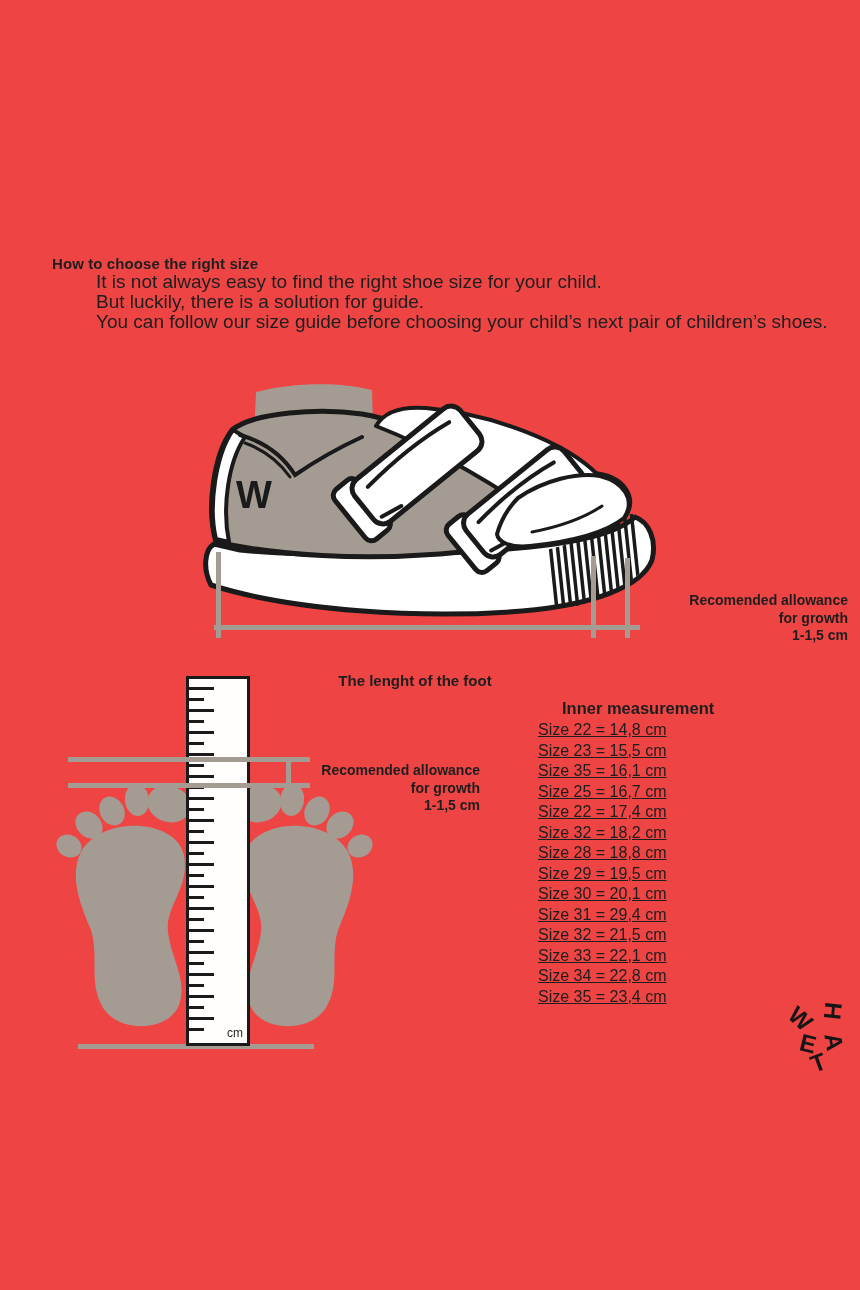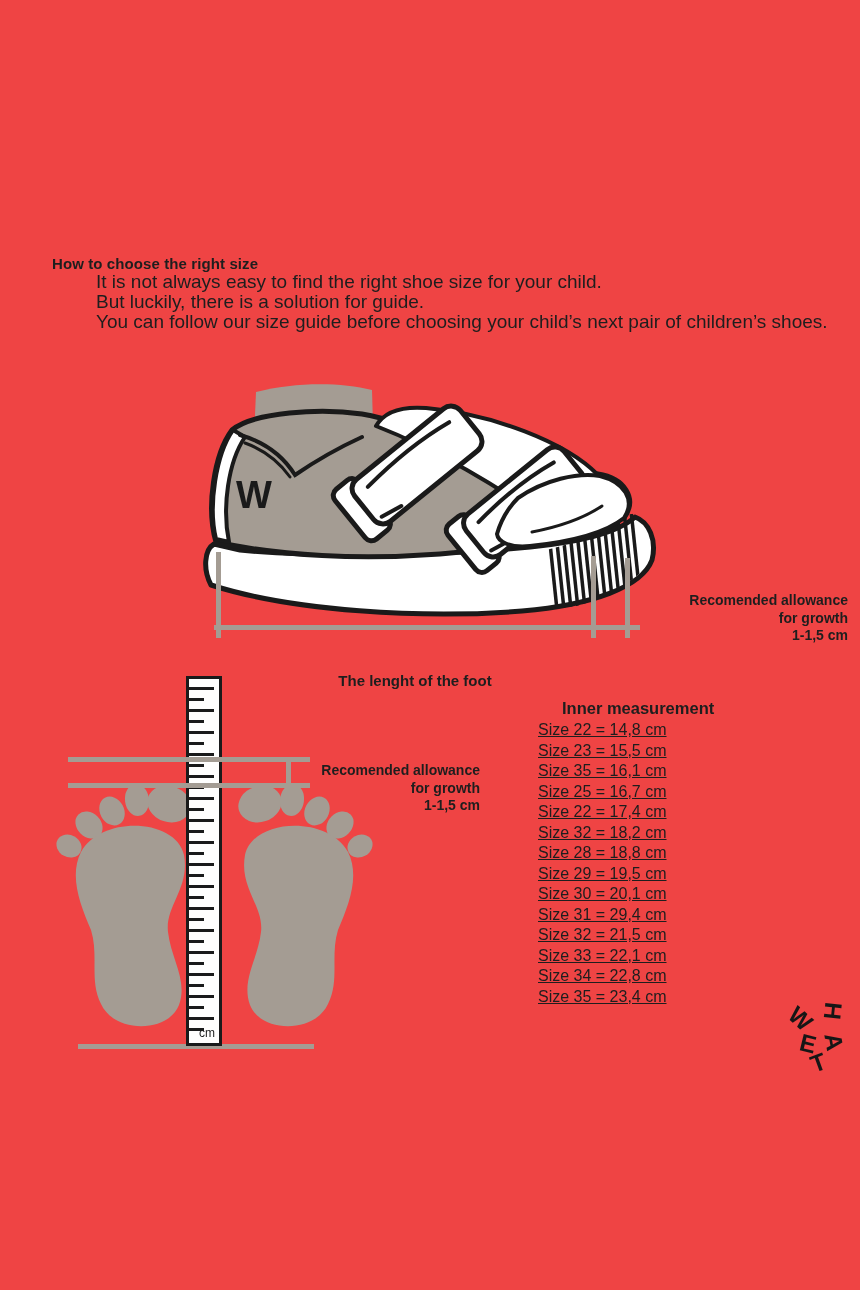--- a/index.html
+++ b/index.html
@@ -18,21 +18,21 @@
   
   .shoe-svg { left:200px; top:380px; }
   .foot-length-label { left:265px; top:631px; width:300px; text-align:center;
                        font-size:15px; font-weight:bold;margin-top:41px; }
   .growth-note { font-size:14px; font-weight:bold; line-height:17.5px; text-align:right; }
   .growth-note-shoe  { left:598px; top:592px; width:250px; }
   .growth-note-ruler { left:300px; top:762px; width:180px; }
 
   
   .feet-svg { left:40px; top:660px; }
-  .ruler { left:186px; top:676px; width:36px; height:370px;
+  .ruler { left:186px; top:676px; width:64px; height:370px;
            background:#fffefd; border:3px solid #1a1a1a;text-align:right; }
   .ticks-long, .ticks-short { position:absolute; left:0; }
   .ticks-long  { top:8px;  width:25px; height:346px;
     background:repeating-linear-gradient(to bottom,#1a1a1a 0 3px,transparent 3px 22px); }
   .ticks-short { top:19px; width:15px; height:334px;
     background:repeating-linear-gradient(to bottom,#1a1a1a 0 3px,transparent 3px 22px); }
   .ruler-unit { position:absolute; right:4px; bottom:3px; font-size:12px; }
   .bar { background:#a49c93; }
   .bar-top       { left:68px;  top:757px; width:242px; height:5px; }
   .bar-bottom    { left:68px;  top:783px; width:242px; height:5px; }

